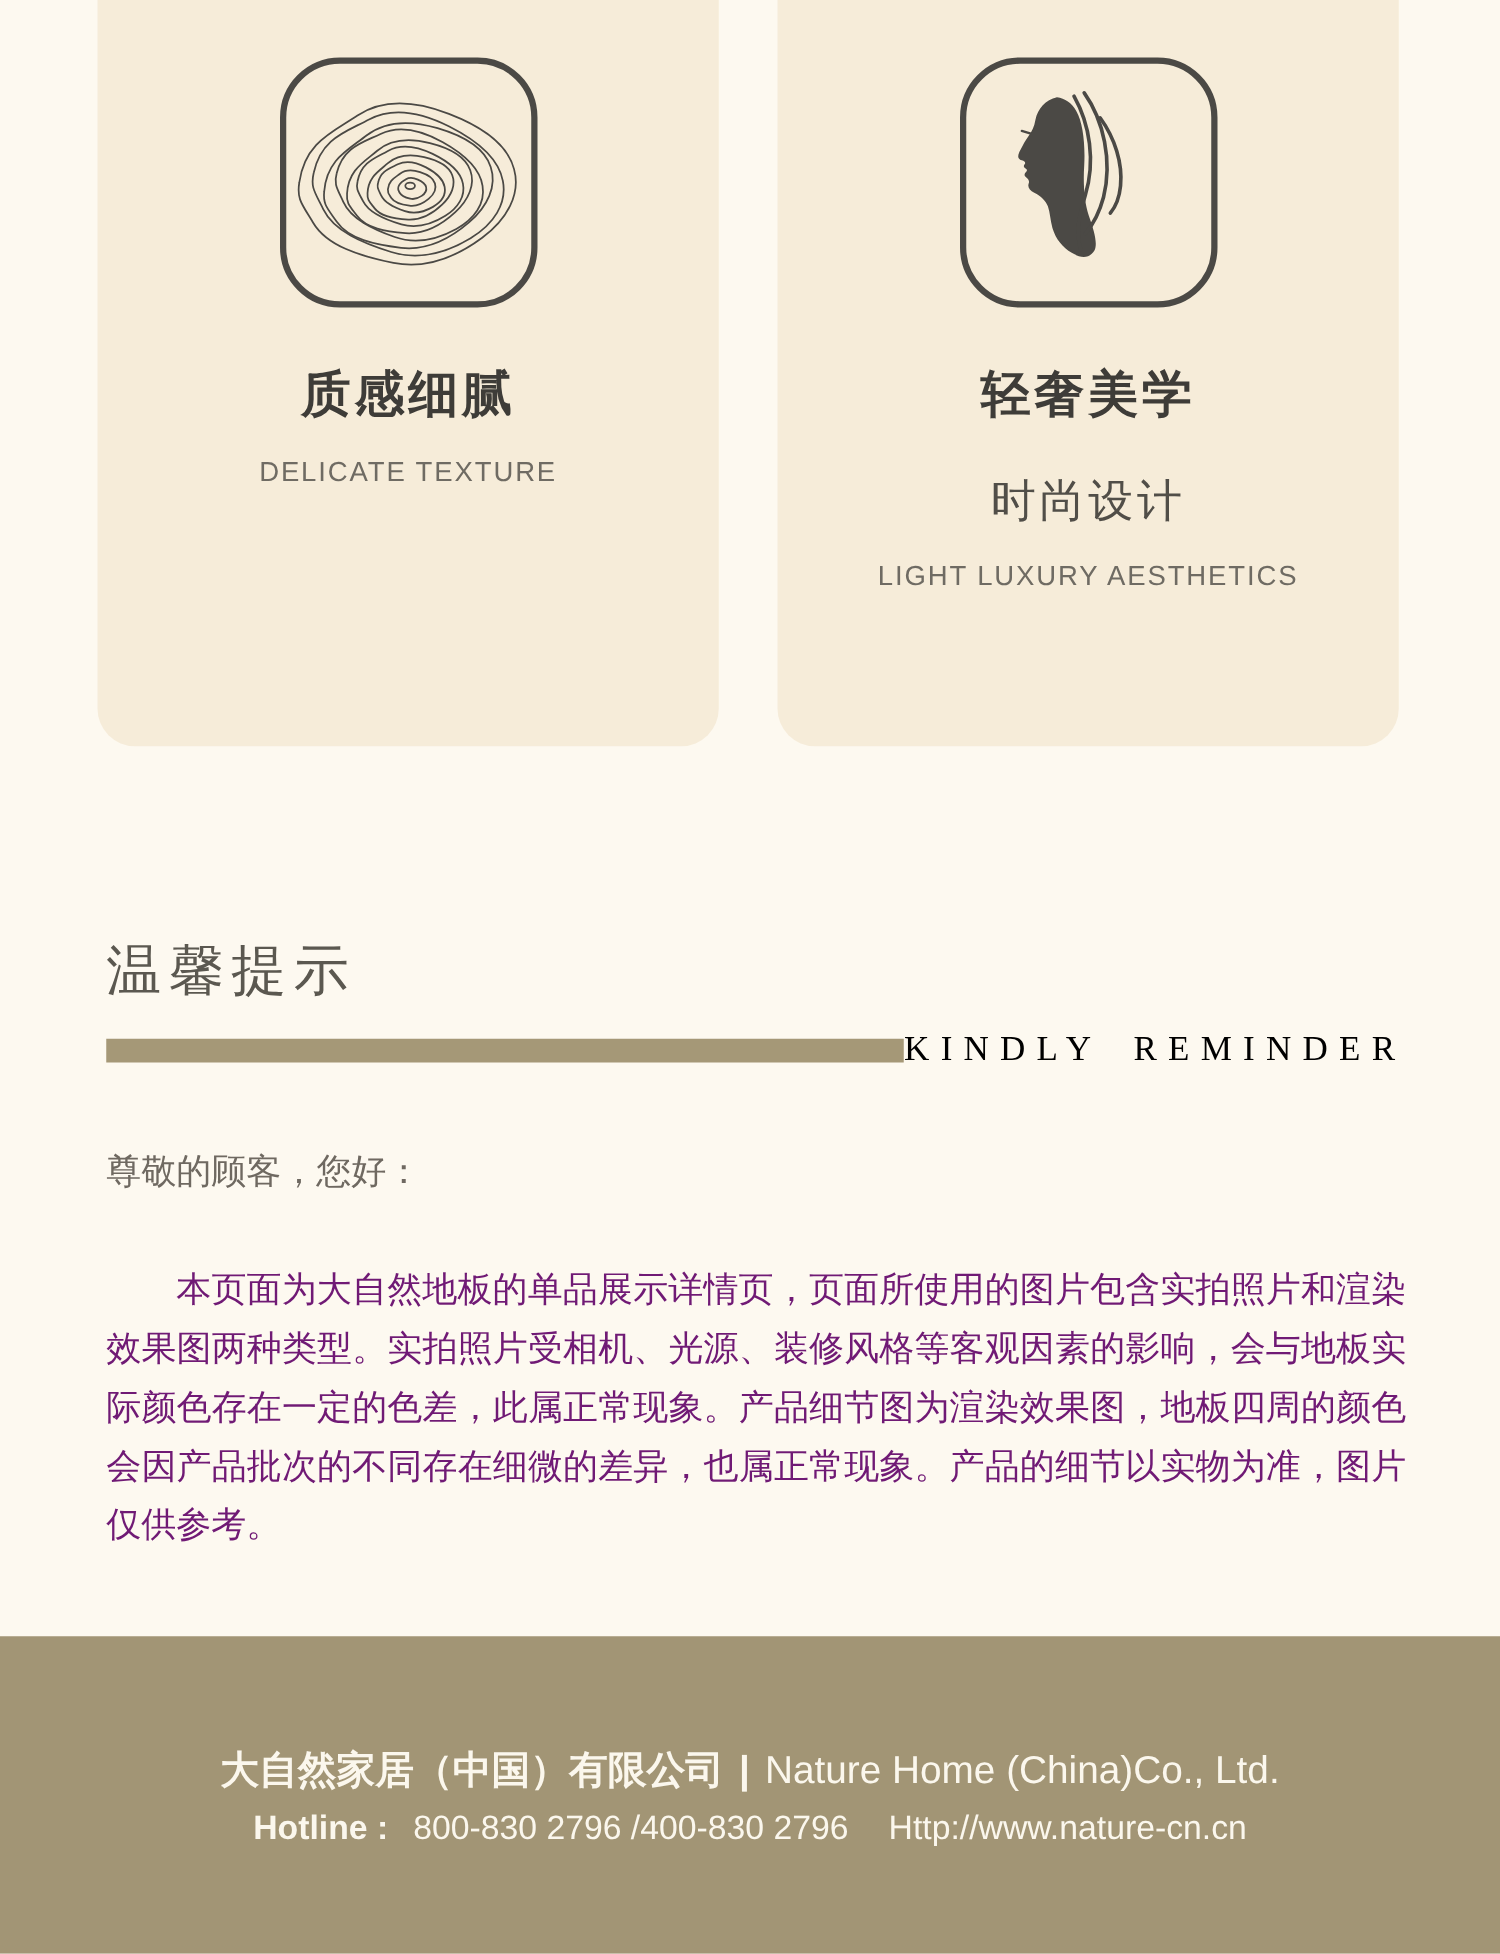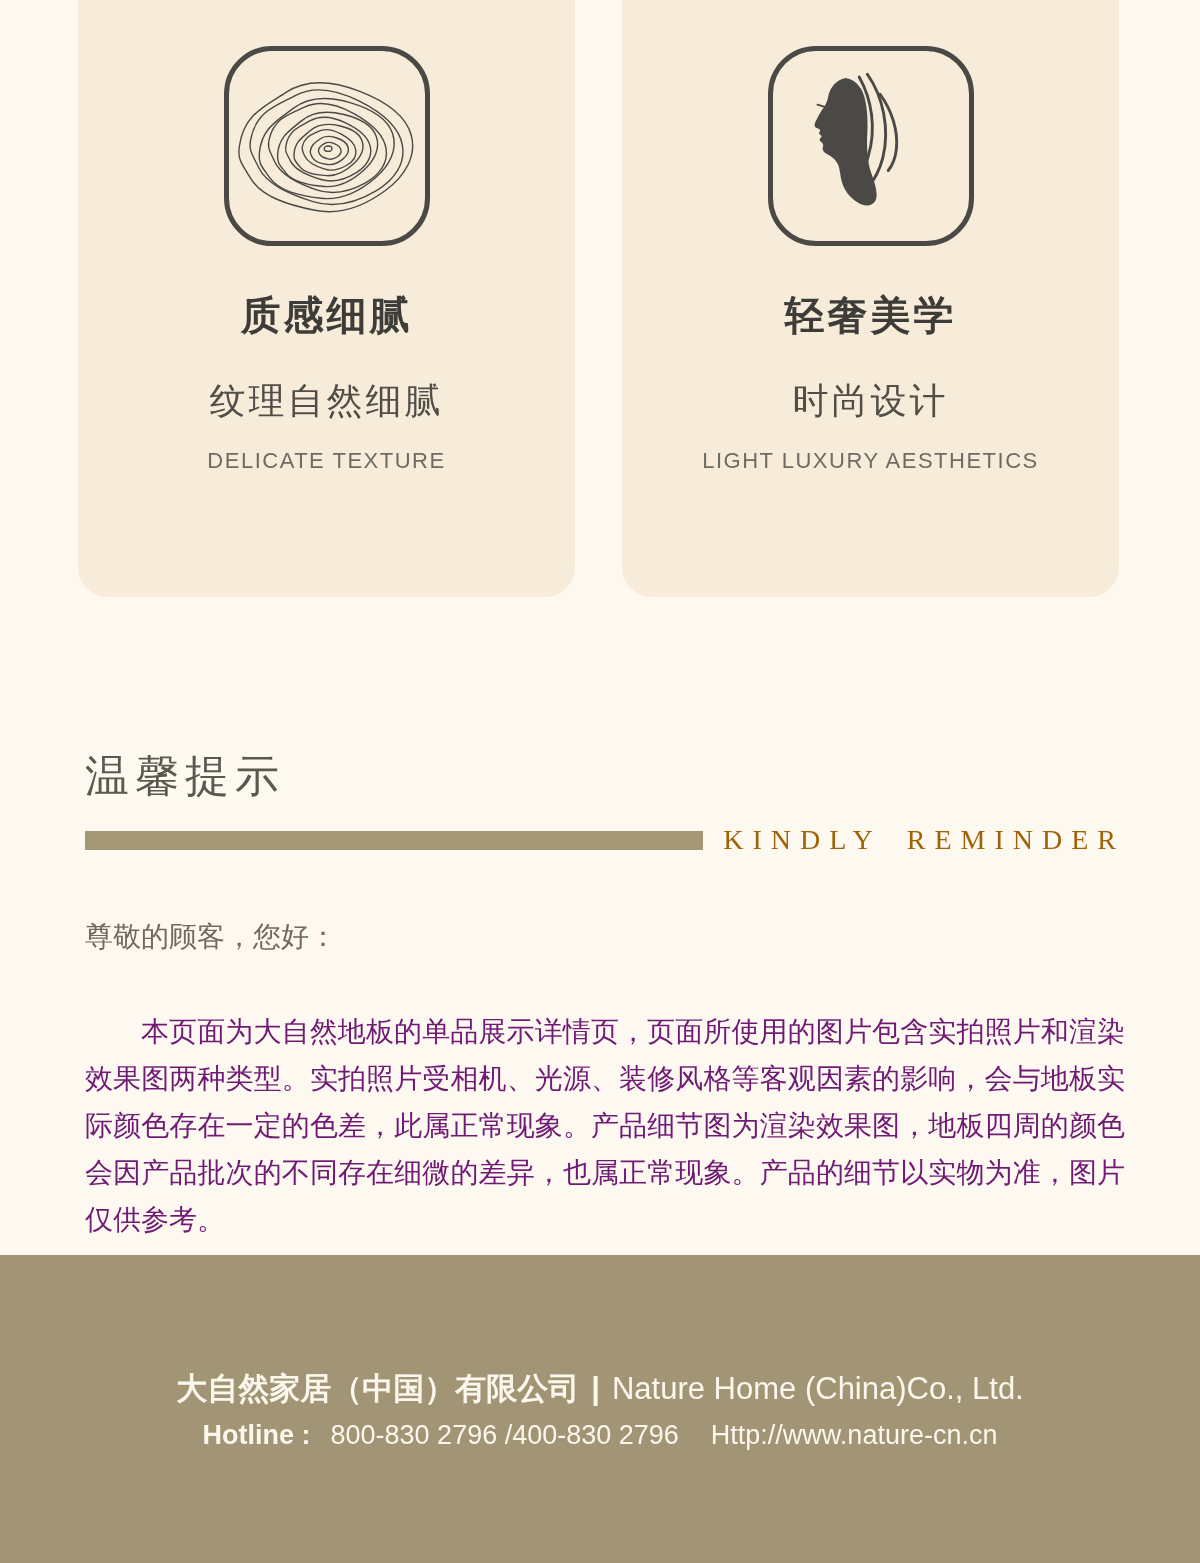--- a/index.html
+++ b/index.html
@@ -72,42 +72,41 @@
   }
   .divider-bar{
     width:670px;height:19px;
     background:#a59877;
   }
   .reminder-heading-en{
     font-family:"Liberation Serif","DejaVu Serif",serif;
     font-size:28px;
     letter-spacing:9px;
     word-spacing:10px;
-    color:#a16207;
+    color:#000000;
     white-space:nowrap;
-    padding-left:20px;
   }
   .greeting{
     margin:62px 0 0;
     font-size:28px;
     color:#6f6961;
   }
   .reminder-body{
     margin:52px 0 0;
     font-size:28px;
     line-height:47px;
     color:#701a75;
     text-align:justify;
     text-indent:2em;
   }
 
   
   .footer{
     margin-top:auto;
-    height:308px;
+    height:254px;
     background:#a29575;
     color:#fbf7ed;
     display:flex;flex-direction:column;
     align-items:center;justify-content:center;
     gap:10px;
   }
   .footer-line1{
     margin:0;
     font-size:31px;
     white-space:nowrap;
@@ -166,21 +165,20 @@
                 </g>
               <g transform="rotate(2) scale(0.13)">
                   <path vector-effect="non-scaling-stroke" d="M -82,-4 C -78,-28 -58,-34 -40,-44 C -20,-55 4,-52 26,-45 C 48,-38 68,-28 73,-12 C 78,3 68,18 50,29 C 32,40 10,48 -14,44 C -38,40 -62,34 -72,20 C -80,9 -84,6 -82,-4 Z"></path>
                 </g>
               <ellipse cx="-2" cy="-2" rx="3.5" ry="2" vector-effect="non-scaling-stroke"></ellipse>
             </g>
           </svg>
         </span>
       </div>
       <h3 class="feature-title">质感细腻</h3>
-      <p class="feature-subtitle">纹理自然细腻</p>
       <p class="feature-caption">DELICATE TEXTURE</p>
     </div>
 
     <div class="card">
       <div class="icon-box">
         <span>
           <svg width="160" height="158" viewBox="20 20 176 174">
             <path fill="#4b4945" d="M 80,32
               C 70,34 63,42 61,52
               C 60,58 58,62 55,66

